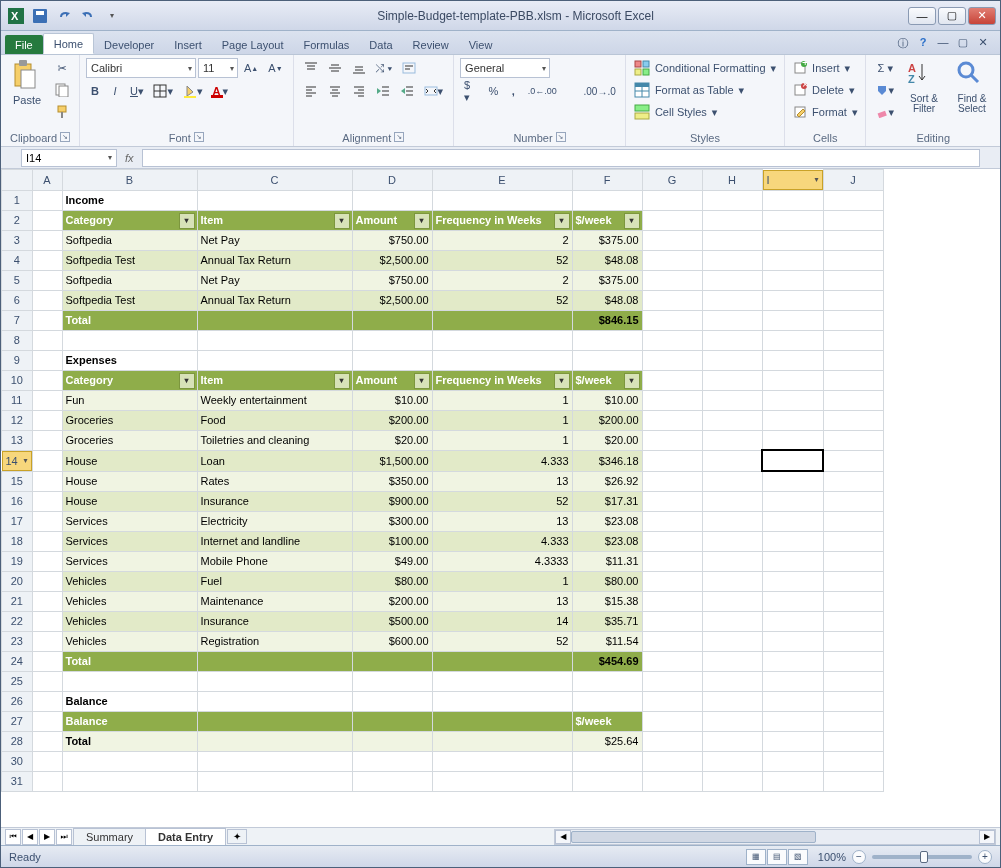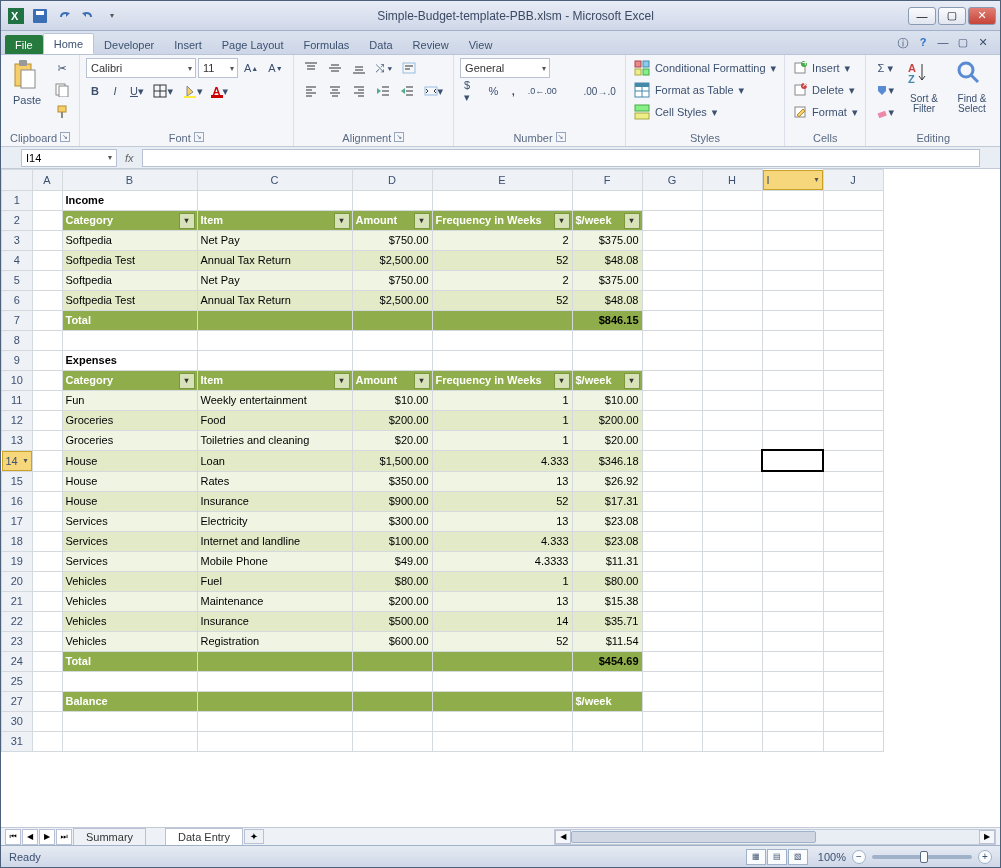--- a/index.html
+++ b/index.html
@@ -64,21 +64,21 @@
 td.band1{ background:#e2eac8 !important; }
 td.total{ background:#8fad4a !important; color:#000; font-weight:bold;}
 td.total.w{color:#fff !important;}
 td.sectiontitle{ font-weight:bold; }
 td.selcell{ outline:2px solid #000; outline-offset:-1px; }
 
 .hscroll { height:18px; background:#eef2f6; border-top:1px solid #c2cad8; display:flex; align-items:center; }
 .sheet-tabs { display:flex; align-items:center; gap:0; padding-left:4px; flex:0 0 55%;}
 .sheet-tabs .nav { width:16px; height:16px; border:1px solid #b8c2d4; background:#fff; font-size:8px; display:flex; align-items:center; justify-content:center; margin-right:1px;}
 .sheet-tabs .stab { padding:2px 12px; border:1px solid #b8c2d4; border-bottom:none; background:#eef2f6; margin-right:-1px; font-size:11px; color:#333;}
-.sheet-tabs .stab.active{ background:#fff; font-weight:normal;margin-left:20px;}
+.sheet-tabs .stab.active{ background:#fff; font-weight:bold;}
 .sheet-tabs .addtab{ width:20px; text-align:center; background:#eef2f6; border:1px solid #b8c2d4; font-size:10px; padding:1px 4px; margin-left:2px;}
 .scrollbar-h{ flex:1; height:16px; background:#e9edf4; border:1px solid #c2cad8; margin:0 4px; display:flex; align-items:center;}
 .scrollbar-h .arrow{width:16px;height:14px;background:#f4f6fa;border:1px solid #b8c2d4;font-size:8px;display:flex;align-items:center;justify-content:center;}
 .scrollbar-h .track{flex:1;height:14px;position:relative;}
 .scrollbar-h .thumb{position:absolute;left:0;width:60%;height:12px;top:1px;background:#d1d8e4;border:1px solid #9fb2c9;border-radius:2px;}
 
 .status { height:22px; background:linear-gradient(#e6ebf3,#cfd7e8); border-top:1px solid #9fb2c9; display:flex; align-items:center; padding:0 8px; color:#3c506f;}
 .status .spacer{flex:1;}
 .status .viewbtns{display:flex;gap:1px;margin-right:10px;}
 .status .viewbtns .vbtn{width:20px;height:16px;border:1px solid #9fb2c9;background:#fafbfd;font-size:8px;display:flex;align-items:center;justify-content:center;}
@@ -778,27 +778,53 @@
               <td class=""></td>
               <td class=""></td>
               <td class=""></td>
               <td class=""></td>
               <td class=""></td>
               <td class=""></td>
               <td class=""></td>
               <td class=""></td>
             </tr>
             <tr>
+              <th class="rowh">26</th>
+              <td class=""></td>
+              <td class="sectiontitle">Balance</td>
+              <td class=""></td>
+              <td class=""></td>
+              <td class=""></td>
+              <td class=""></td>
+              <td class=""></td>
+              <td class=""></td>
+              <td class=""></td>
+              <td class=""></td>
+            </tr>
+            <tr>
               <th class="rowh">27</th>
               <td class=""></td>
               <td class="hdr">Balance</td>
               <td class="hdr"></td>
               <td class="hdr"></td>
               <td class="hdr"></td>
               <td class="hdr">$/week</td>
+              <td class=""></td>
+              <td class=""></td>
+              <td class=""></td>
+              <td class=""></td>
+            </tr>
+            <tr>
+              <th class="rowh">28</th>
+              <td class=""></td>
+              <td class="sectiontitle band0">Total</td>
+              <td class="band0"></td>
+              <td class="band0"></td>
+              <td class="band0"></td>
+              <td class="band0 r">$25.64</td>
               <td class=""></td>
               <td class=""></td>
               <td class=""></td>
               <td class=""></td>
             </tr>
             <tr>
               <th class="rowh ">30</th>
               <td class=""></td>
               <td class=""></td>
               <td class=""></td>

